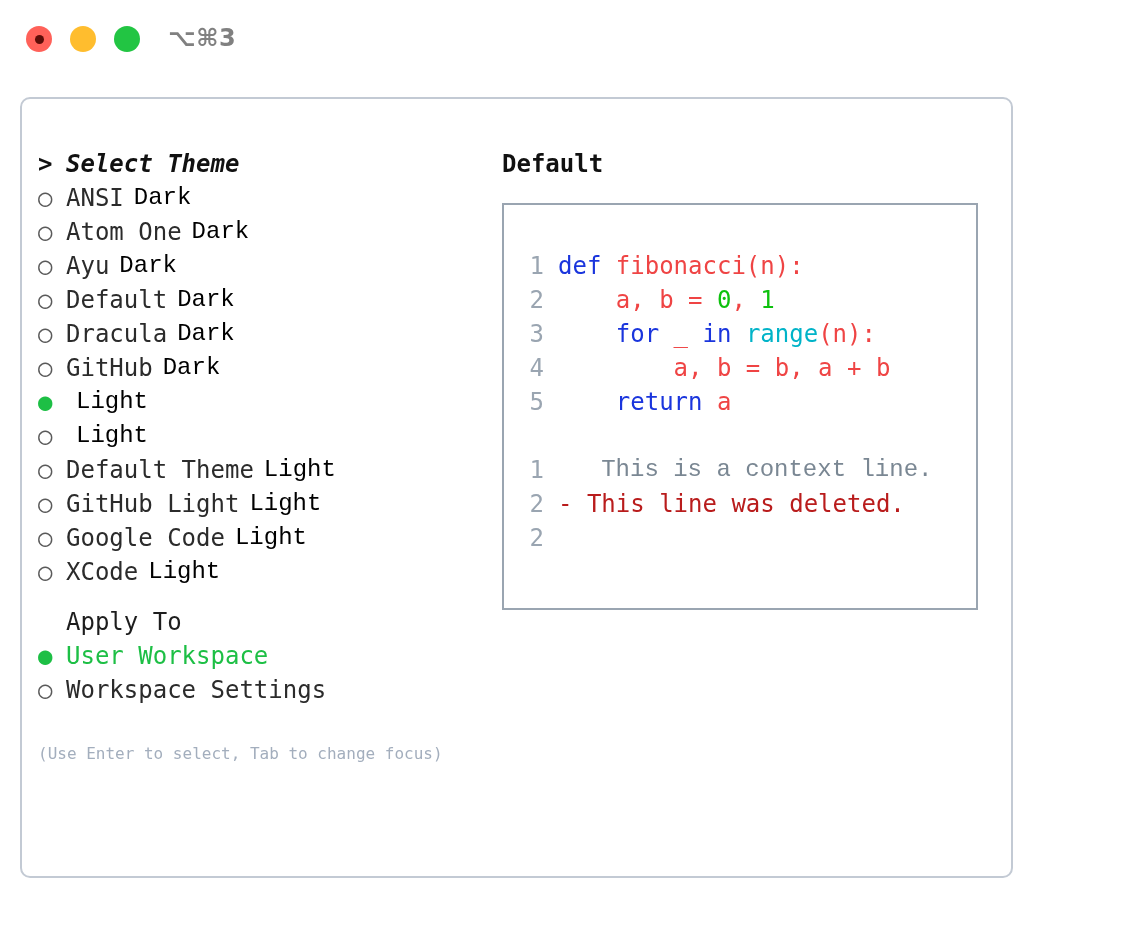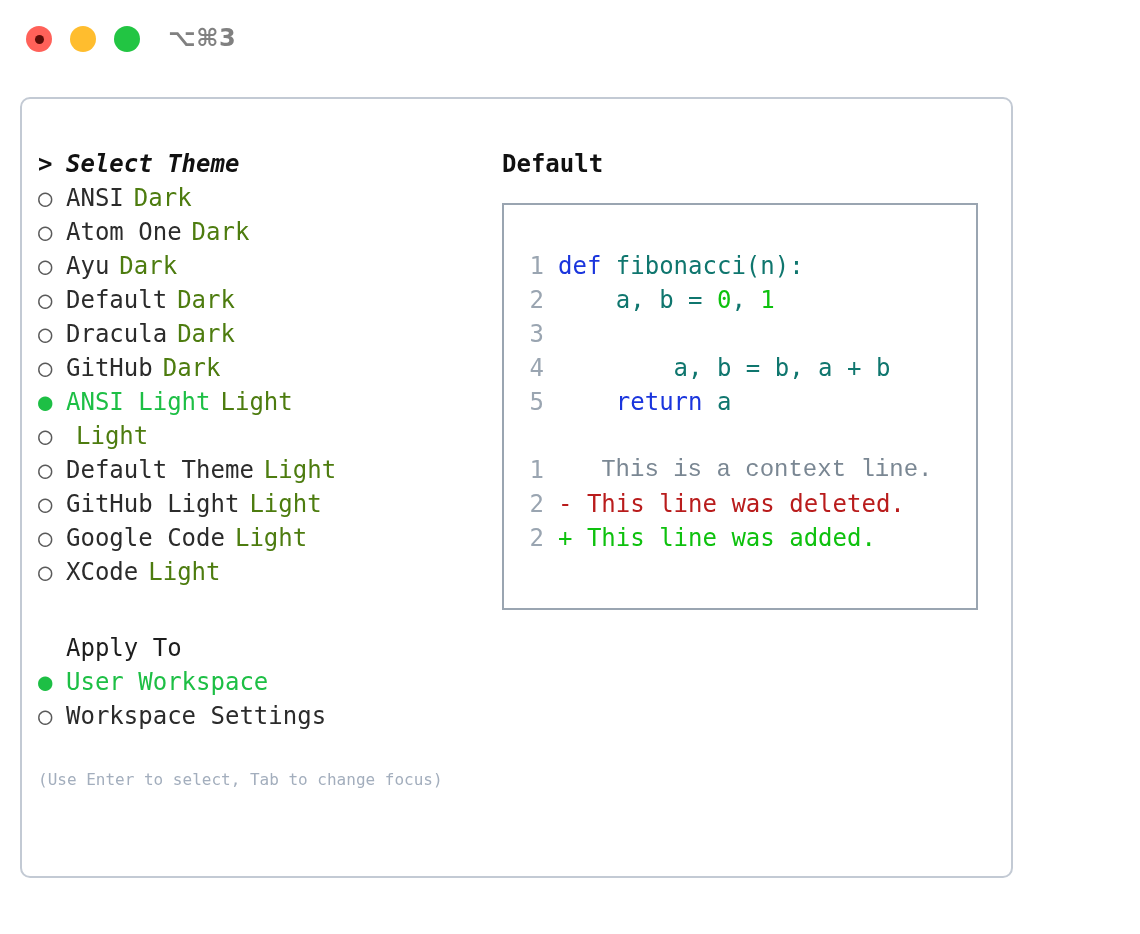--- a/index.html
+++ b/index.html
@@ -125,22 +125,23 @@
     font-size: 24px;
     font-style: italic;
   }
   .label {
     color: #2b2b2b;
   }
   .row.selected .label {
     color: #1dbf45;
   }
   .variant {
-    color: #4d7c0f;
+    color: #000000;
     margin-left: 10px;
+    font-family: Liberation Mono, monospace;
   }
   .section-title {
     color: #1d1d1d;
     font-weight: normal;
   }
 
   .hint {
     margin-top: 30px;
     font-size: 16px;
     line-height: 34px;
@@ -188,21 +189,21 @@
     flex: 0 0 30px;
     text-align: right;
     color: #9aa5b1;
     margin-right: 14px;
   }
   .code-text { white-space: pre; }
 
   .tok-kw   { color: #1a35dd; }
   .tok-fn   { color: #00b3c8; }
   .tok-num  { color: #0ec10e; }
-  .tok-pl   { color: #0f766e; }
+  .tok-pl   { color: #ef4444; }
 
   .diff-gap { height: 34px; }
   .diff-ctx { color: #7a8793; font-family: Liberation Mono, monospace; }
   .diff-del { color: #b91c1c; }
   .diff-add { color: #0ec10e; }
 </style>
 </head>
 <body>
 
 <div class="window">
@@ -252,21 +253,20 @@
               <span class="label">Dracula</span>
               <span class="variant">Dark</span>
             </div>
             <div class="row">
               <span class="marker hollow">○</span>
               <span class="label">GitHub</span>
               <span class="variant">Dark</span>
             </div>
             <div class="row selected">
               <span class="marker sel">●</span>
-              <span class="label">ANSI Light</span>
               <span class="variant">Light</span>
             </div>
             <div class="row">
               <span class="marker hollow">○</span>
               <span class="variant">Light</span>
             </div>
             <div class="row">
               <span class="marker hollow">○</span>
               <span class="label">Default Theme</span>
               <span class="variant">Light</span>
@@ -281,21 +281,21 @@
               <span class="label">Google Code</span>
               <span class="variant">Light</span>
             </div>
             <div class="row">
               <span class="marker hollow">○</span>
               <span class="label">XCode</span>
               <span class="variant">Light</span>
             </div>
           </div>
 
-        <div class="row" style="margin-top:42px;">
+        <div class="row" style="margin-top:16px;">
           <span class="marker blank">○</span>
           <span class="label section-title">Apply To</span>
         </div>
 
         <div id="apply-list">
             <div class="row selected">
               <span class="marker sel">●</span>
               <span class="label">User Workspace</span>
             </div>
             <div class="row">
@@ -308,29 +308,29 @@
       </div>
 
       <div class="right-col">
         <div class="preview-title">Default</div>
 
         <div class="preview-box">
           <div class="code-area">
             <div id="code-lines">
                 <div class="code-line"><span class="lineno">1</span><span class="code-text"><span class="tok-kw">def</span><span class="tok-pl"> fibonacci(n):</span></span></div>
                 <div class="code-line"><span class="lineno">2</span><span class="code-text"><span class="tok-pl">    a, b = </span><span class="tok-num">0</span><span class="tok-pl">, </span><span class="tok-num">1</span></span></div>
-                <div class="code-line"><span class="lineno">3</span></div>
+                <div class="code-line"><span class="lineno">3</span><span class="code-text"><span class="tok-pl">    </span><span class="tok-kw">for</span><span class="tok-pl"> _ </span><span class="tok-kw">in</span><span class="tok-pl"> </span><span class="tok-fn">range</span><span class="tok-pl">(n):</span></span></div>
                 <div class="code-line"><span class="lineno">4</span><span class="code-text"><span class="tok-pl">        a, b = b, a + b</span></span></div>
                 <div class="code-line"><span class="lineno">5</span><span class="code-text"><span class="tok-pl">    </span><span class="tok-kw">return</span><span class="tok-pl"> a</span></span></div>
               </div>
             <div class="diff-gap"></div>
             <div id="diff-lines">
                 <div class="code-line"><span class="lineno">1</span><span class="code-text diff-ctx">   This is a context line.</span></div>
                 <div class="code-line"><span class="lineno">2</span><span class="code-text diff-del">- This line was deleted.</span></div>
-                <div class="code-line"><span class="lineno">2</span><span class="code-text diff-add">+ This line was added.</span></div>
+                <div class="code-line"><span class="lineno">2</span></div>
               </div>
           </div>
         </div>
       </div>
 
     </div>
   </div>
 </div>
 
 </body></html>

